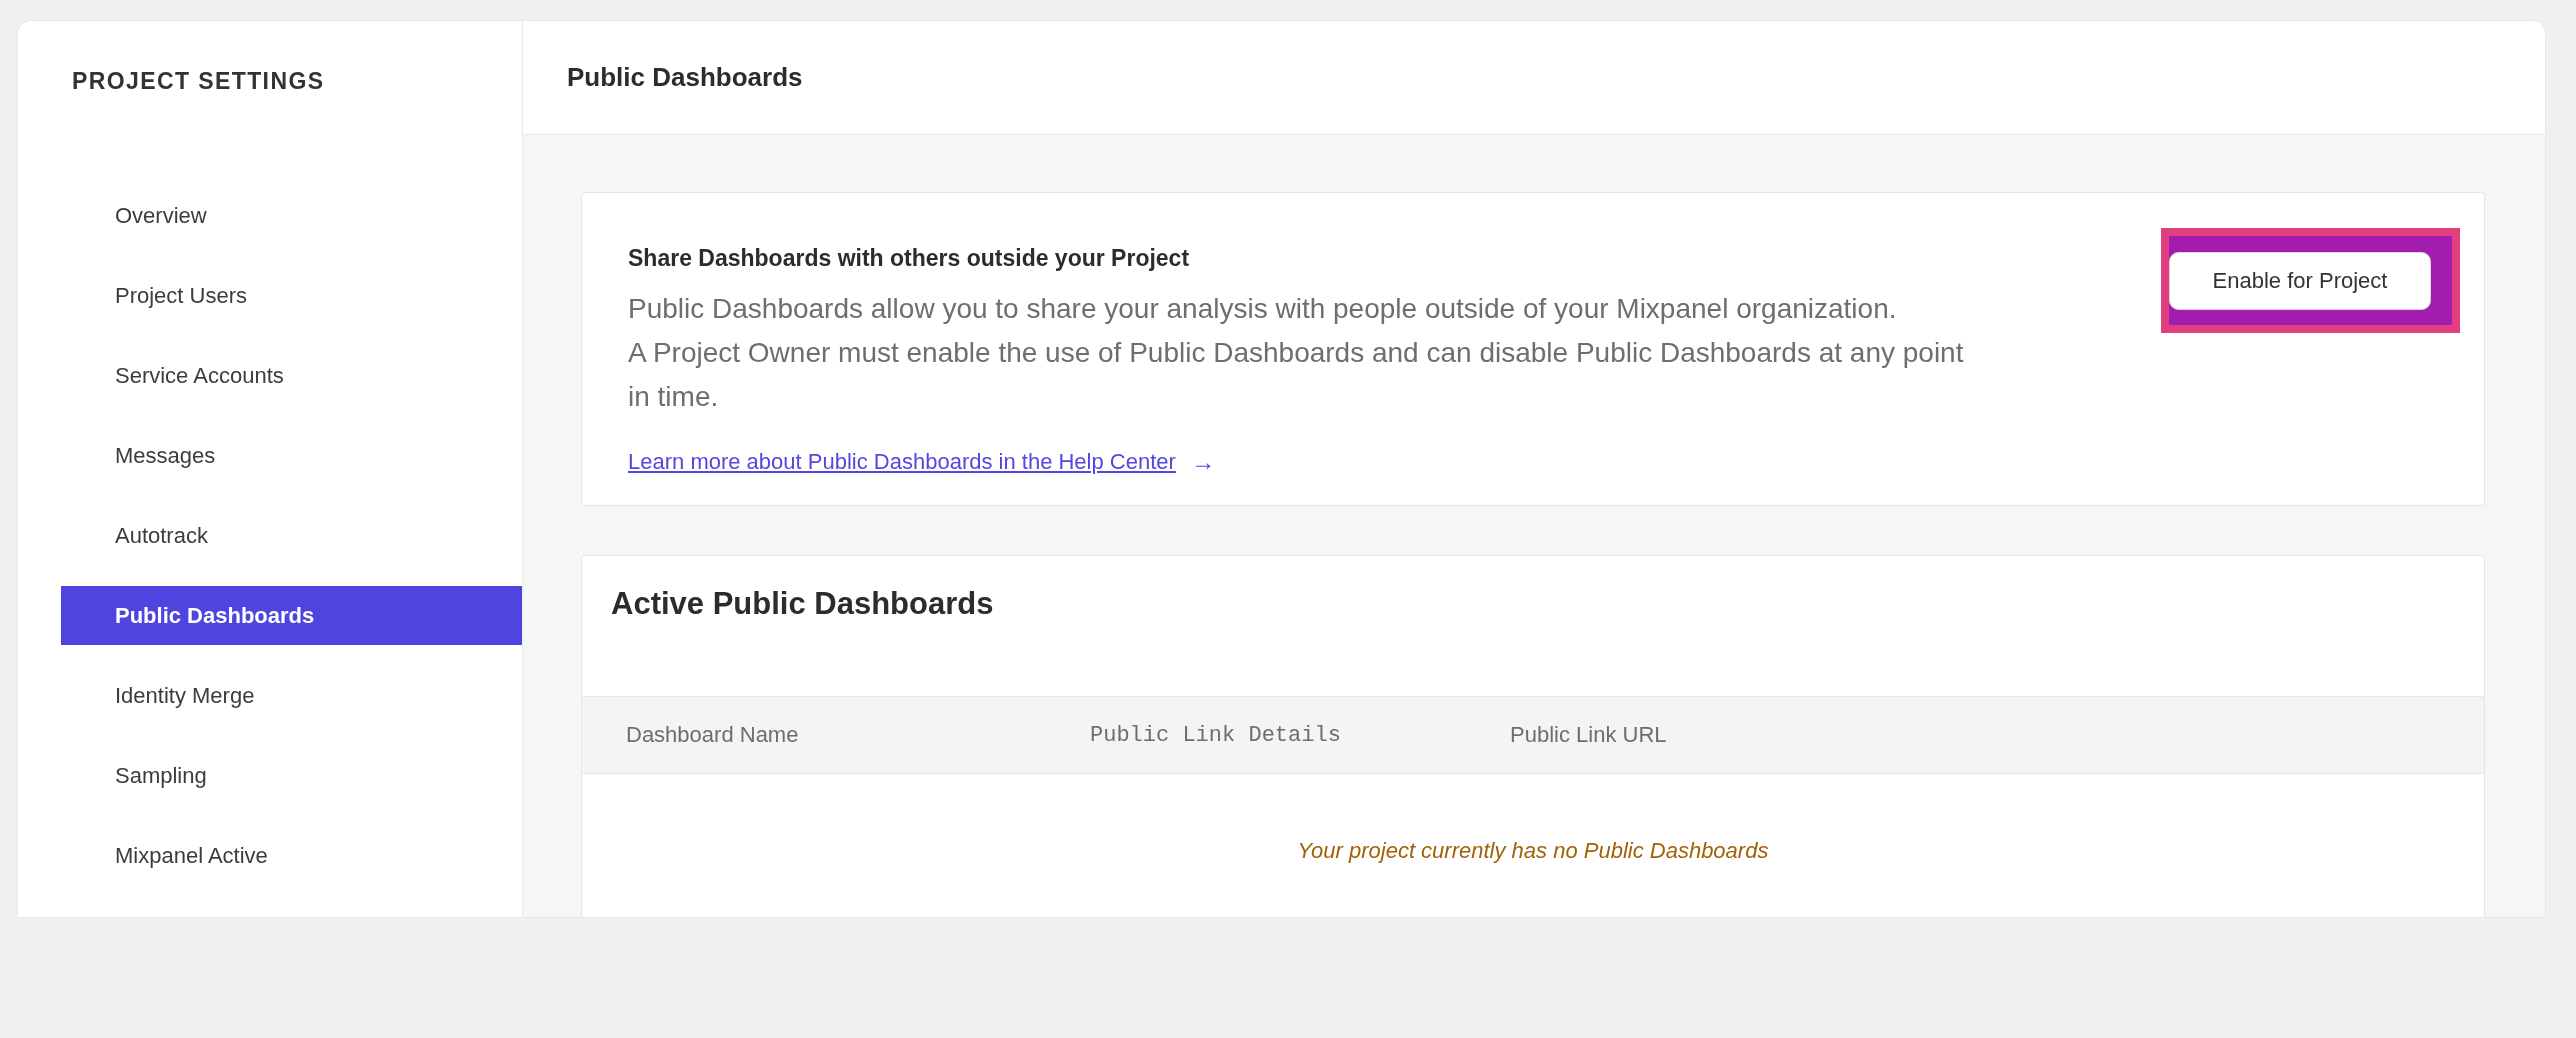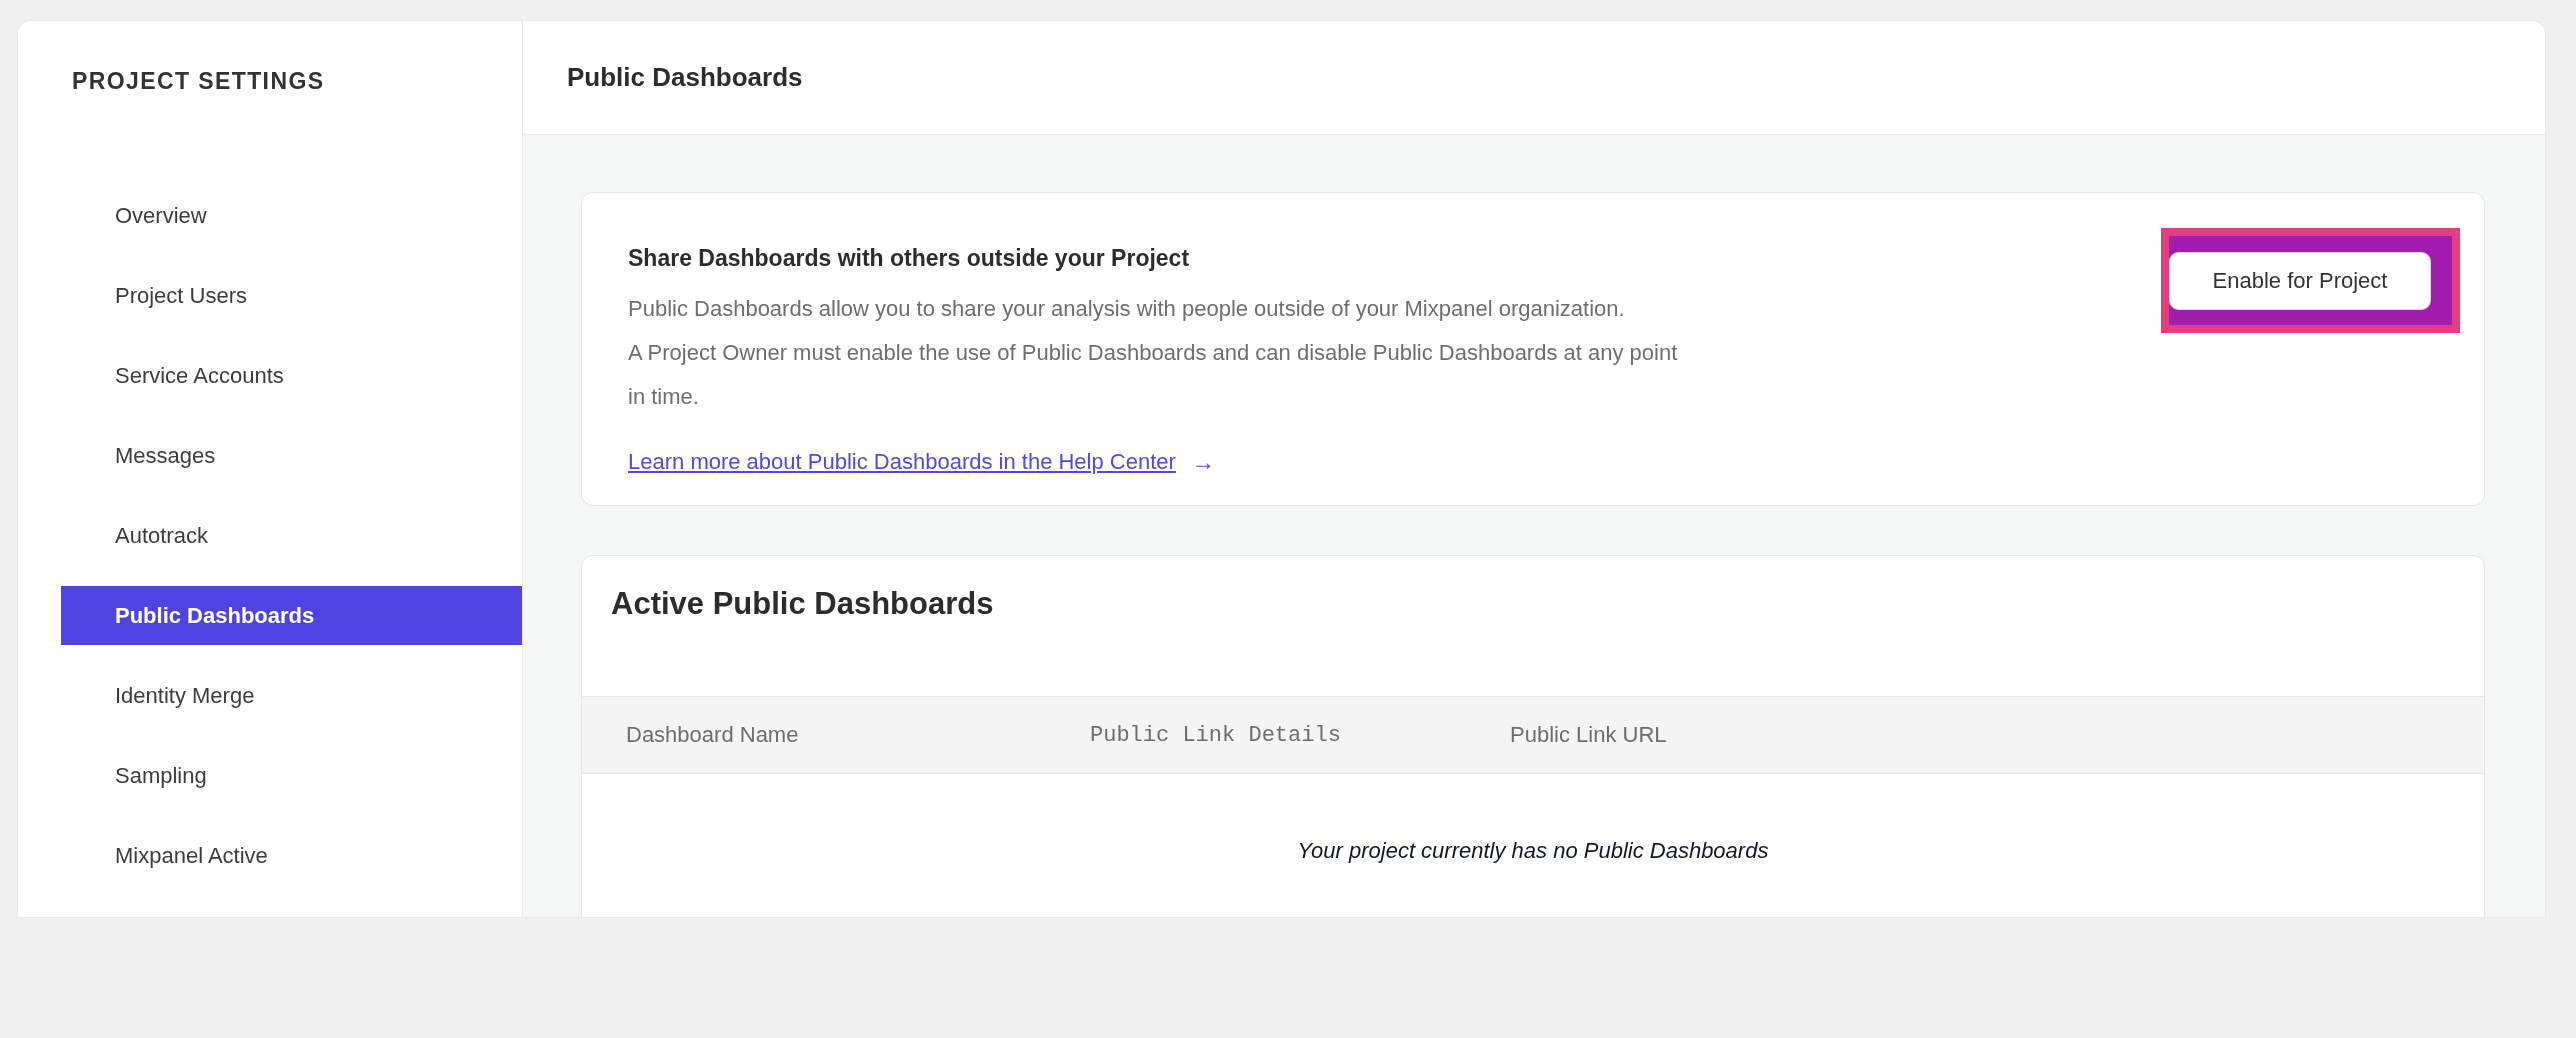--- a/index.html
+++ b/index.html
@@ -77,38 +77,38 @@
   }
   .main-title {
     font-size: 26px;
     font-weight: bold;
     color: #2c2c2c;
   }
   .content { padding: 57px 60px 0 58px; }
   .card {
     background: #ffffff;
     border: 1.9px solid #e5e5e5;
-    border-radius: 12px;
+    border-radius: 4px;
     box-sizing: border-box;
   }
   
   .card-share {
     height: 314px;
     position: relative;
     padding: 52px 0 0 46px;
   }
   .share-title {
     font-size: 23px;
     font-weight: bold;
     color: #2c2c2c;
     line-height: 27px;
   }
   .share-body {
     margin-top: 15.3px;
-    font-size: 22px;
+    font-size: 28px;
     color: #6e6e6e;
     line-height: 44px;
   }
   .share-link-row {
     margin-top: 29px;
     display: flex;
     align-items: center;
   }
   .share-link {
     color: #5347e1;
@@ -187,21 +187,21 @@
   .col-1 { width: 464px; flex: none; }
   .col-2 { width: 420px; flex: none; font-family: Liberation Mono, monospace; }
   .col-3 { flex: 1; }
   .table-empty {
     flex: 1;
     display: flex;
     align-items: center;
     justify-content: center;
     font-style: italic;
     font-size: 22px;
-    color: #0f172a;
+    color: #a16207;
   }
 </style>
 </head>
 <body>
 
 <div class="panel">
 
   <div class="sidebar">
     <div class="sidebar-title">PROJECT SETTINGS</div>
     <div class="nav" id="sidebar-nav">

